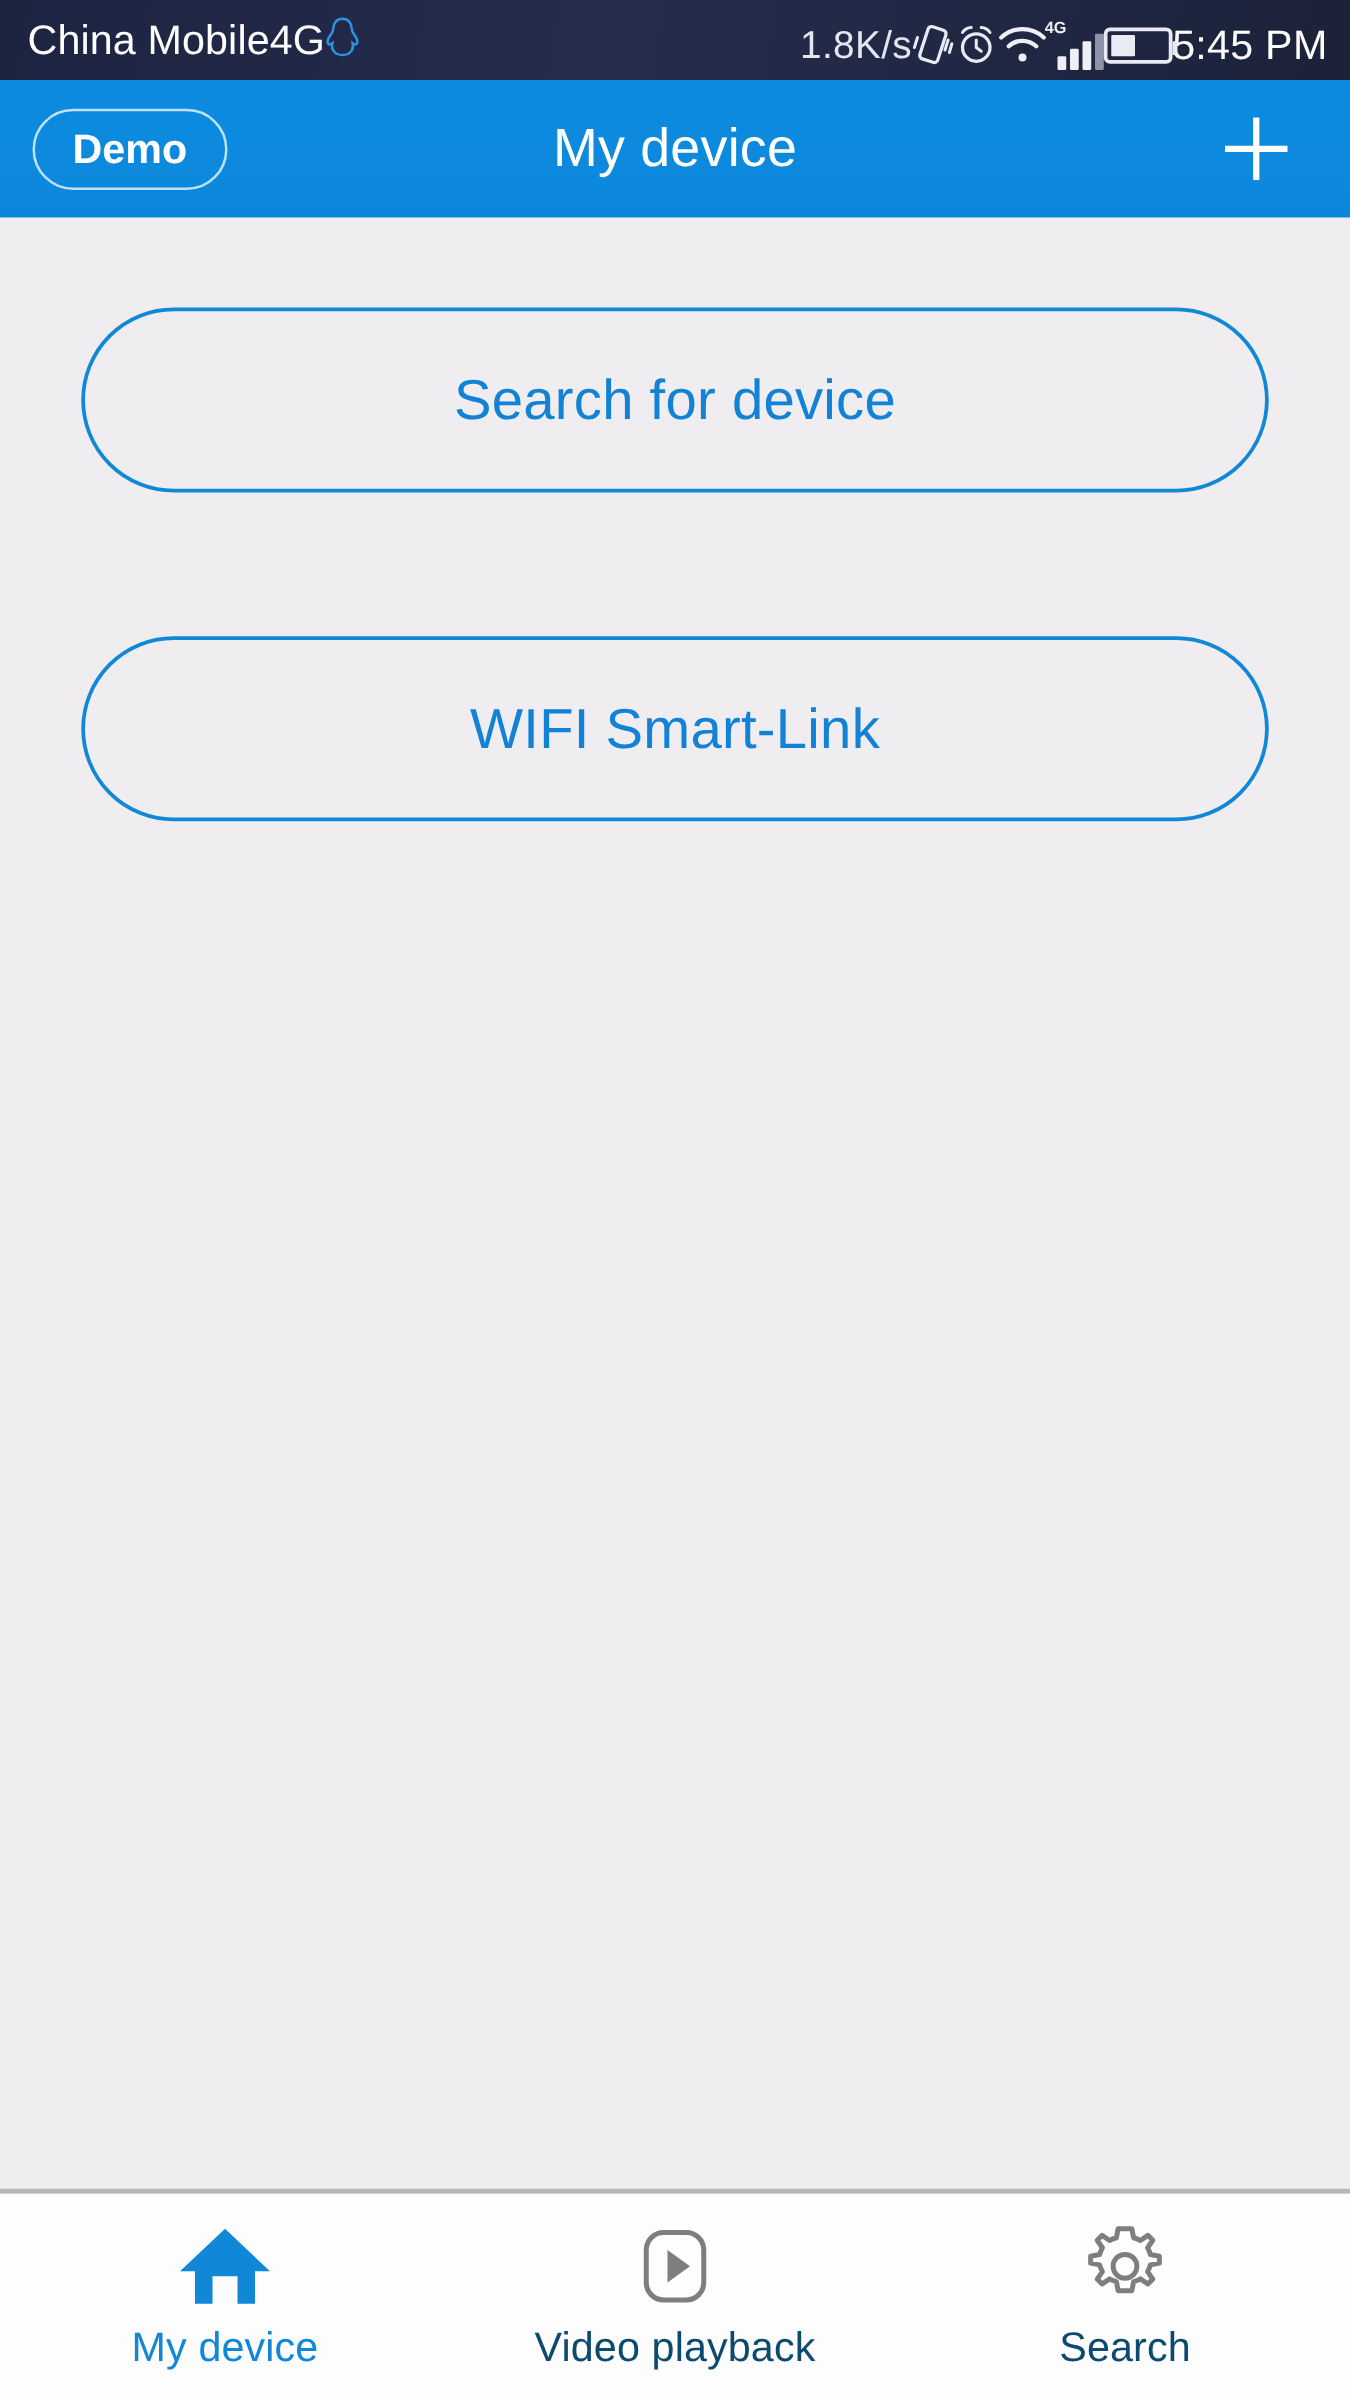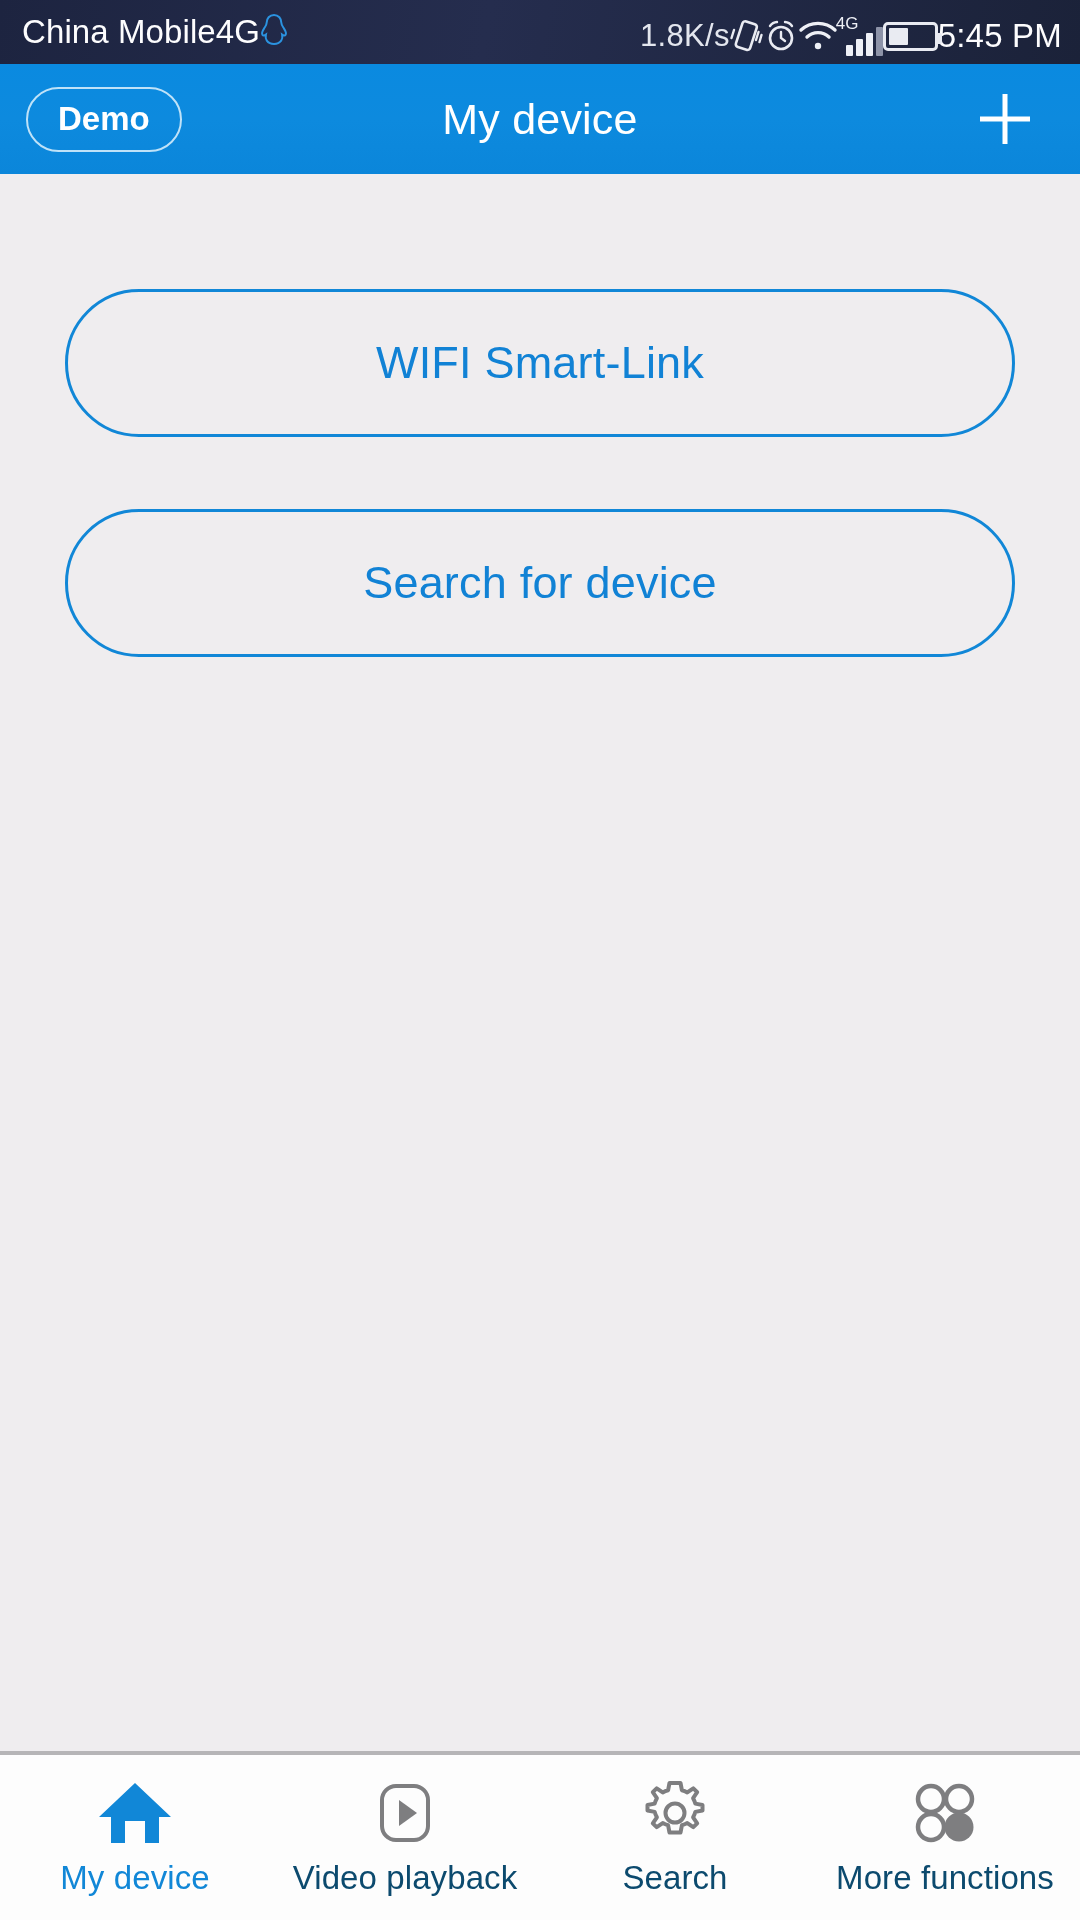--- a/index.html
+++ b/index.html
@@ -20,21 +20,21 @@
     color:#f2f4f8;
     position:relative;
   }
   .sb-left { display:flex; align-items:center; }
   .sb-carrier { font-size:33px; letter-spacing:.1px; color:#fdfdfe; white-space:nowrap; }
   .qq-icon { display:block; }
   .sb-right { position:absolute; right:18px; top:0; height:72px; display:flex; align-items:center; }
   .sb-speed { font-size:31px; color:#e3e6ee; letter-spacing:.3px; white-space:nowrap; }
   .sb-ico { display:flex; align-items:center; }
   .sig-wrap { position:relative; display:flex; align-items:flex-end; height:40px; padding-top:12px; }
-  .sig-4g { position:absolute; top:-2px; left:-2px; font-size:17px; font-weight:normal; color:#eef0f6; }
+  .sig-4g { position:absolute; top:-2px; left:-2px; font-size:13px; font-weight:bold; color:#eef0f6; }
   .sig-bars { display:flex; align-items:flex-end; gap:3px; height:28px; margin-left:8px; }
   .sig-bars i { width:7px; background:#eef0f6; border-radius:1px; display:block; }
   .sig-bars i.b1 { height:11px; }
   .sig-bars i.b2 { height:17px; }
   .sig-bars i.b3 { height:23px; }
   .sig-bars i.b4 { height:29px; background:#8d93a8; }
   .battery { width:55px; height:29px; border:3px solid #e9ebf2; border-radius:5px; position:relative; display:flex; align-items:center; padding:3px; }
   .battery::after { content:""; position:absolute; right:-7px; top:8px; width:4px; height:11px; background:#e9ebf2; border-radius:0 2px 2px 0; }
   .battery span { display:block; height:100%; background:#e9ebf2; border-radius:1px; }
   .sb-time { font-size:33px; color:#fdfdfe; letter-spacing:.2px; white-space:nowrap; }
@@ -164,22 +164,22 @@
     <div class="plus-btn">
       <span>
         <svg width="62" height="62" viewBox="0 0 62 62">
           <path d="M31 6 L31 56 M6 31 L56 31" stroke="#ffffff" stroke-width="5" stroke-linecap="butt"></path>
         </svg>
       </span>
     </div>
   </div>
 
   <div class="content">
+    <button class="action-btn second">Search for device</button>
     <button class="action-btn">WIFI Smart-Link</button>
-    <button class="action-btn second">Search for device</button>
   </div>
 
   <div class="tabbar">
 
     <div class="tab active">
       <span class="tab-icon">
         <svg width="76" height="68" viewBox="0 0 76 68">
           <path d="M38 4 L74 38 L62 38 L62 64 L48 64 L48 42 L28 42 L28 64 L14 64 L14 38 L2 38 Z" fill="#1187d7"></path>
         </svg>
       </span>
@@ -199,26 +199,15 @@
     <div class="tab">
       <span class="tab-icon">
         <svg width="72" height="72" viewBox="0 0 72 72">
           <path d="M36 6 l5.5 0 1.4 7.2 a24 24 0 0 1 5.4 2.2 l6-4.1 3.9 3.9 -4.1 6 a24 24 0 0 1 2.2 5.4 l7.2 1.4 0 5.5 -7.2 1.4 a24 24 0 0 1 -2.2 5.4 l4.1 6 -3.9 3.9 -6-4.1 a24 24 0 0 1 -5.4 2.2 l-1.4 7.2 -5.5 0 -5.5 0 -1.4-7.2 a24 24 0 0 1 -5.4-2.2 l-6 4.1 -3.9-3.9 4.1-6 a24 24 0 0 1 -2.2-5.4 l-7.2-1.4 0-5.5 7.2-1.4 a24 24 0 0 1 2.2-5.4 l-4.1-6 3.9-3.9 6 4.1 a24 24 0 0 1 5.4-2.2 l1.4-7.2 z" fill="none" stroke="#7e7e80" stroke-width="4" stroke-linejoin="round"></path>
           <circle cx="36" cy="36" r="9.5" fill="none" stroke="#7e7e80" stroke-width="4"></circle>
         </svg>
       </span>
       <span class="tab-label">Search</span>
     </div>
 
-    <div class="tab">
-      <span class="tab-icon">
-        <svg width="72" height="72" viewBox="0 0 72 72">
-          <circle cx="22" cy="22" r="13" fill="none" stroke="#7e7e80" stroke-width="4.5"></circle>
-          <circle cx="50" cy="22" r="13" fill="none" stroke="#7e7e80" stroke-width="4.5"></circle>
-          <circle cx="22" cy="50" r="13" fill="none" stroke="#7e7e80" stroke-width="4.5"></circle>
-          <circle cx="50" cy="50" r="14.5" fill="#7e7e80"></circle>
-        </svg>
-      </span>
-      <span class="tab-label">More functions</span>
-    </div>
 
   </div>
 </div>
 
 </body></html>

